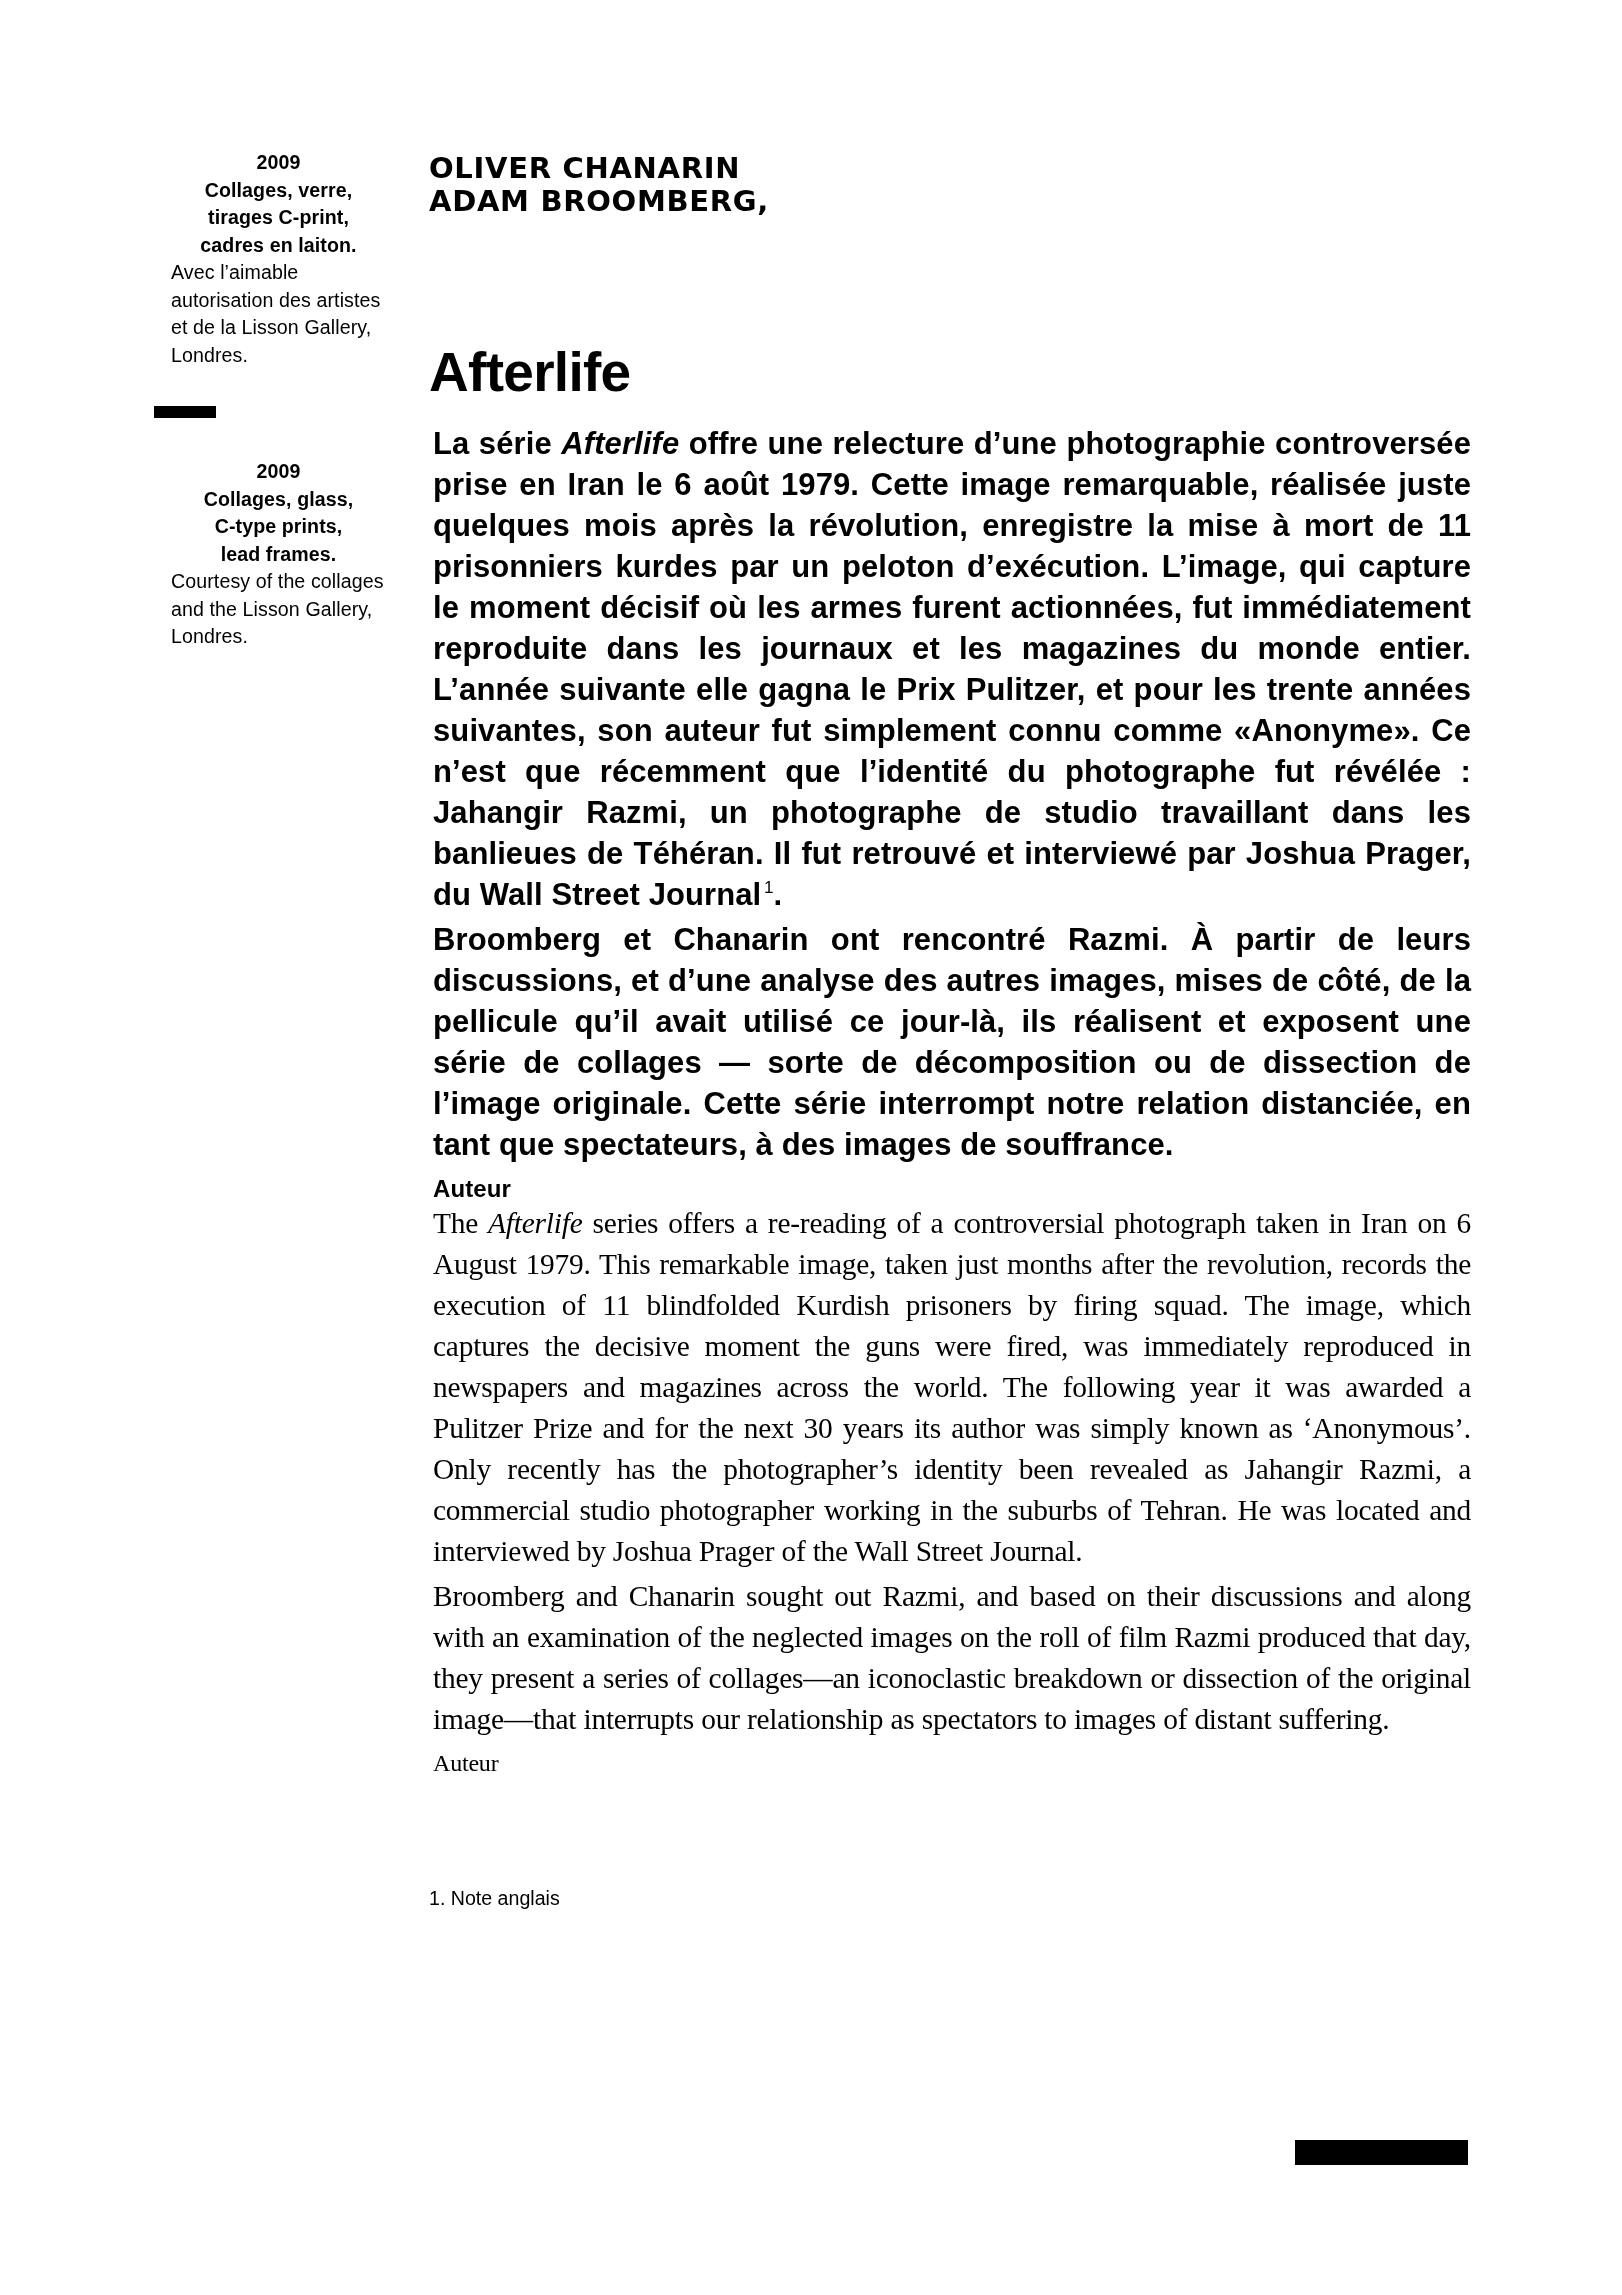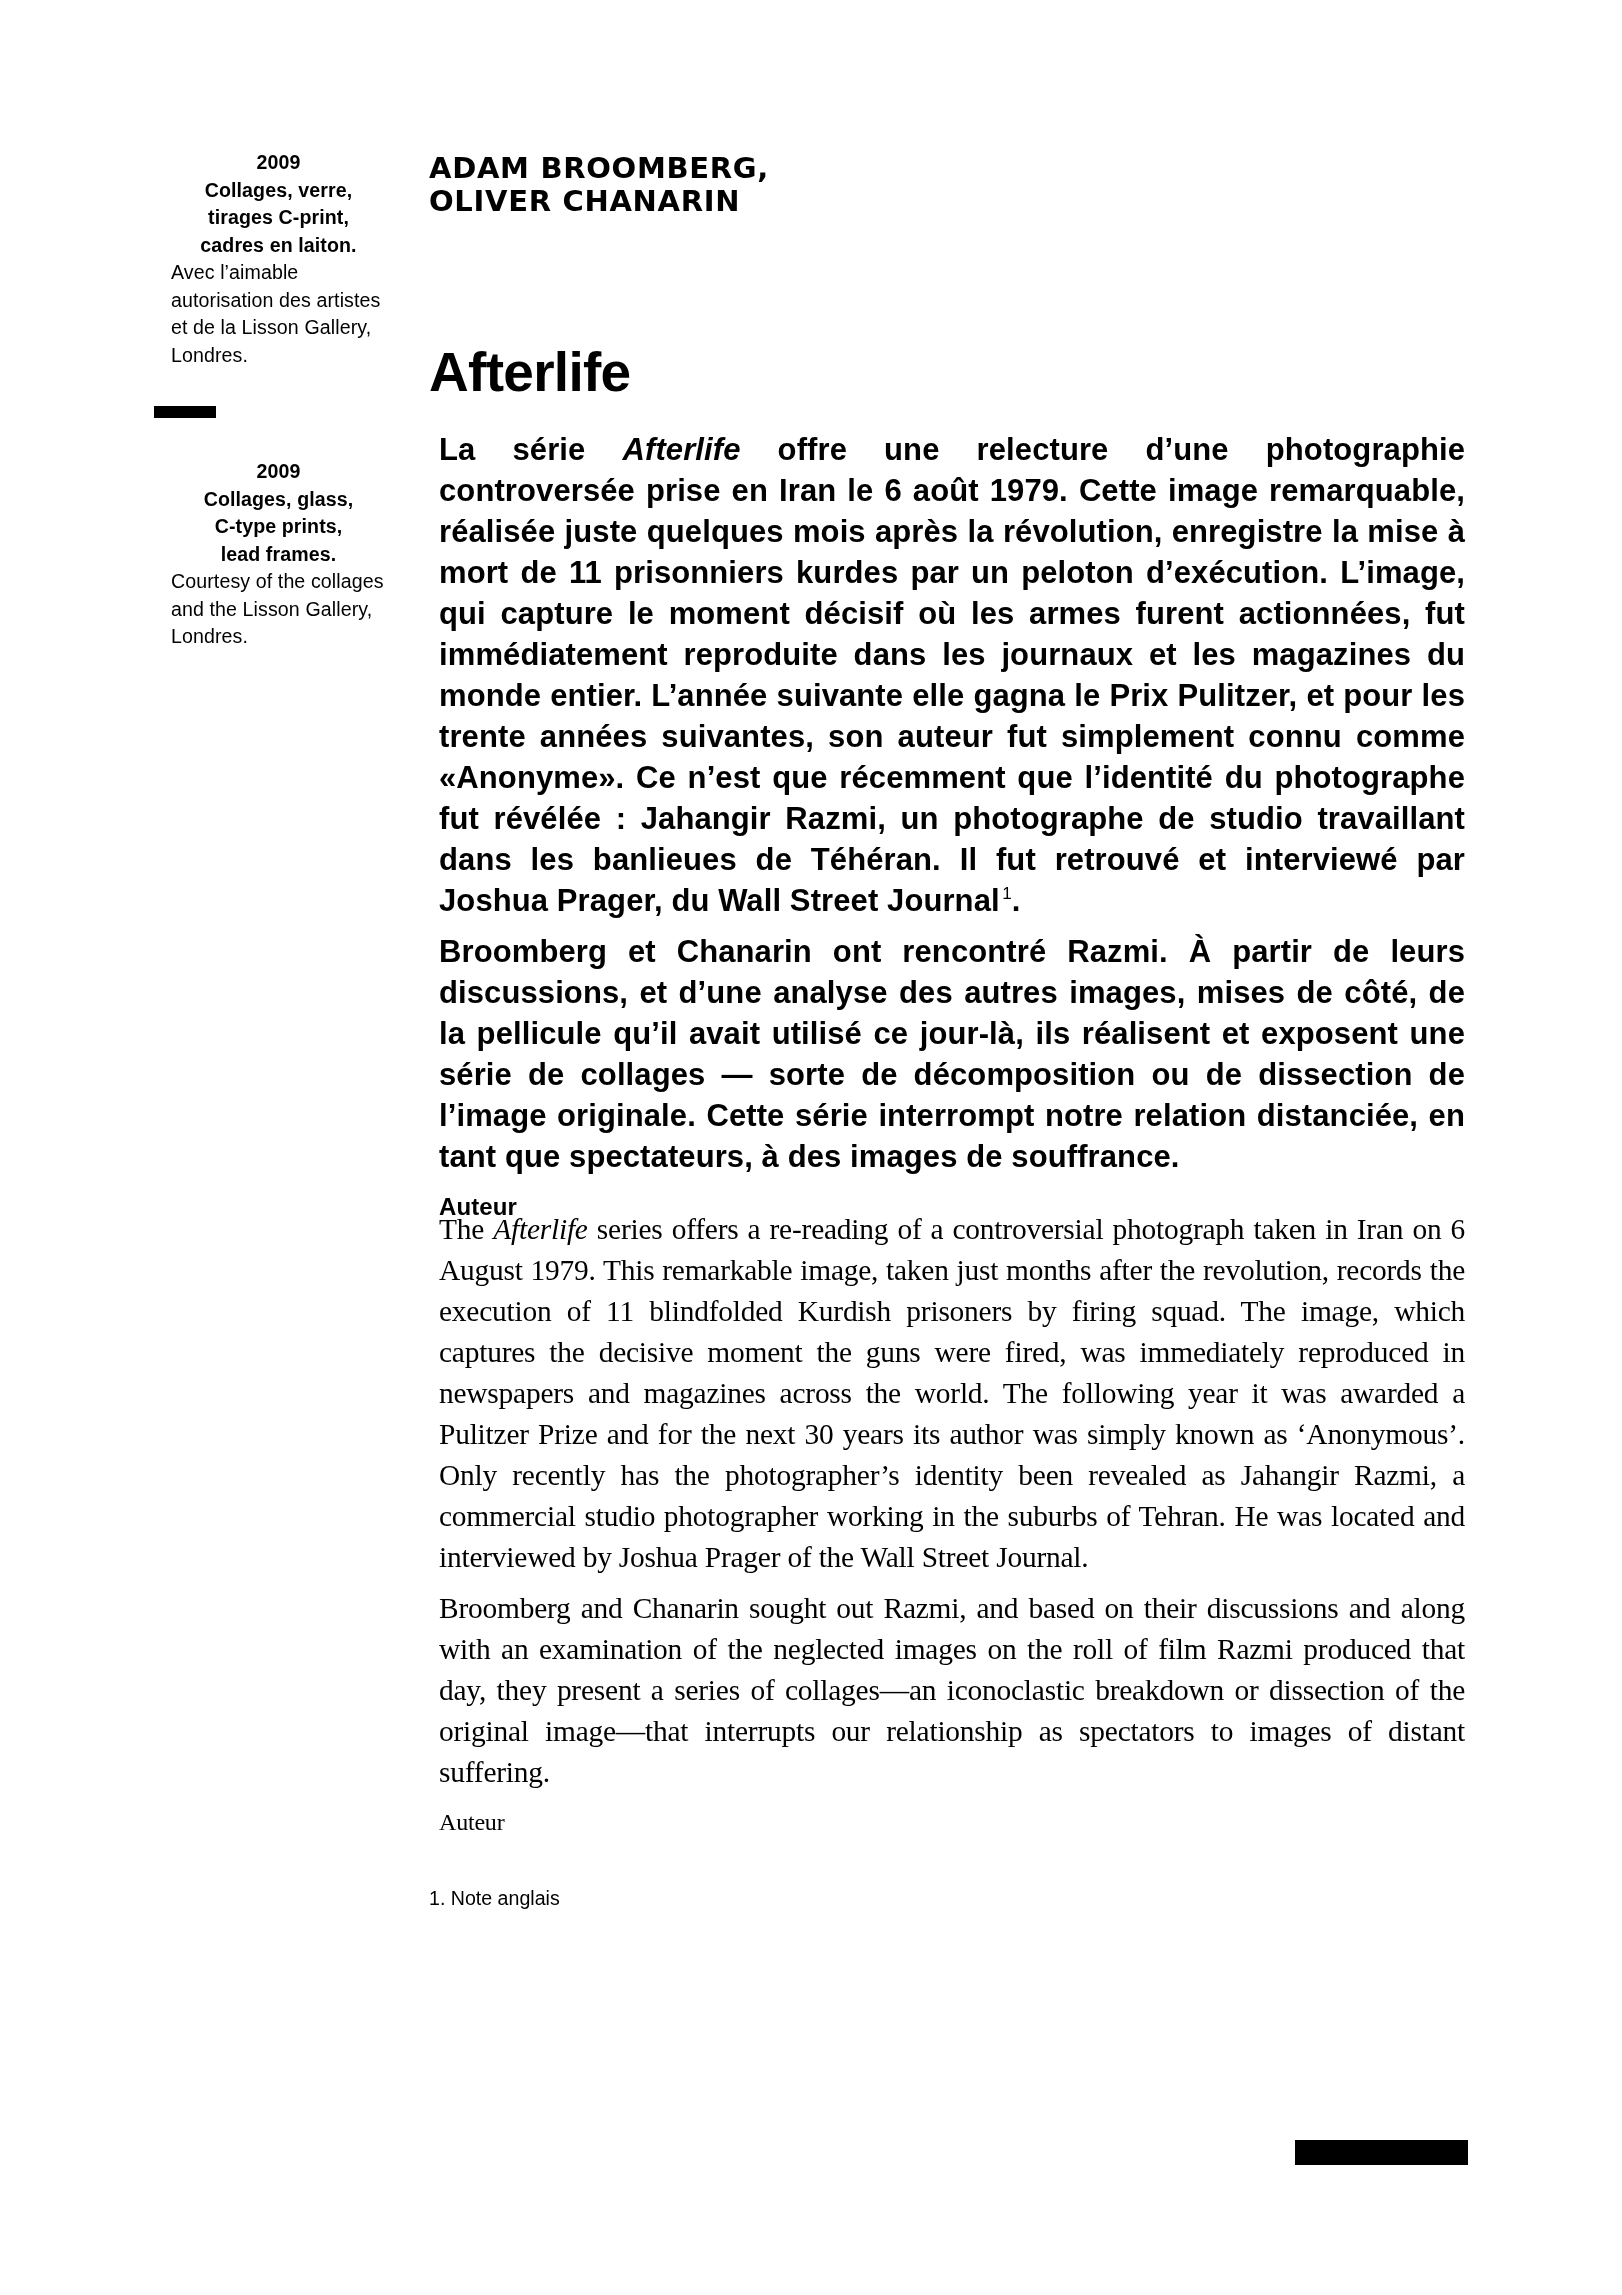--- a/index.html
+++ b/index.html
@@ -74,21 +74,21 @@
 
     .text-fr {
       top: 419px;
       font-family: "Liberation Sans", sans-serif;
       font-weight: bold;
       font-size: 31px;
       line-height: 41px;
       text-align: justify;
       letter-spacing: 0.1px;
     }
-    .text-fr p, .text-en p { margin: 10px; }
+    .text-fr p, .text-en p { margin: 4px; }
     .text-fr .sign {
       font-size: 24px;
       line-height: 39px;
       margin-top: 1.3px;
     }
     .text-fr sup {
       font-size: 17px;
       line-height: 0;
       vertical-align: 11.8px;
       font-weight: normal;
@@ -151,22 +151,22 @@
   <span class="bold">2009</span>
   <span class="bold">Collages, glass,</span>
   <span class="bold">C-type prints,</span>
   <span class="bold">lead frames.</span>
   <span class="reg">Courtesy of the collages</span>
   <span class="reg">and the Lisson Gallery,</span>
   <span class="reg">Londres.</span>
 </div>
 
 <div class="main artist">
+  <span>OLIVER CHANARIN</span>
   <span>ADAM BROOMBERG,</span>
-  <span>OLIVER CHANARIN</span>
 </div>
 
 <h1 class="main title" style="margin:0;">Afterlife</h1>
 
 <div class="main text-fr">
   <p><span>La série </span><em>Afterlife</em><span> offre une relecture d’une photographie controversée prise en Iran le 6 août 1979. Cette image remarquable, réalisée juste quelques mois après la révolution, enregistre la mise à mort de 11 prisonniers kurdes par un peloton d’exécution. L’image, qui capture le moment décisif où les armes furent actionnées, fut immédiatement reproduite dans les journaux et les magazines du monde entier. L’année suivante elle gagna le Prix Pulitzer, et pour les trente années suivantes, son auteur fut simplement connu comme «Anonyme». Ce n’est que récemment que l’identité du photographe fut révélée : Jahangir Razmi, un photographe de studio travaillant dans les banlieues de Téhéran. Il fut retrouvé et interviewé par Joshua Prager, du Wall Street Journal</span><sup>1</sup><span>.</span></p>
   <p class="just-last">Broomberg et Chanarin ont rencontré Razmi. À partir de leurs discussions, et d’une analyse des autres images, mises de côté, de la pellicule qu’il avait utilisé ce jour-là, ils réalisent et exposent une série de collages — sorte de décomposition ou de dissection de l’image originale. Cette série interrompt notre relation distanciée, en tant que spectateurs, à des images de souffrance.</p>
   <p class="sign">Auteur</p>
 </div>
 

